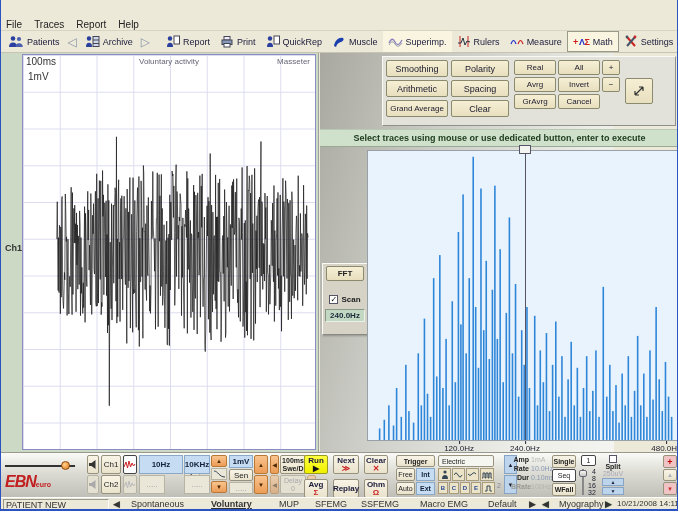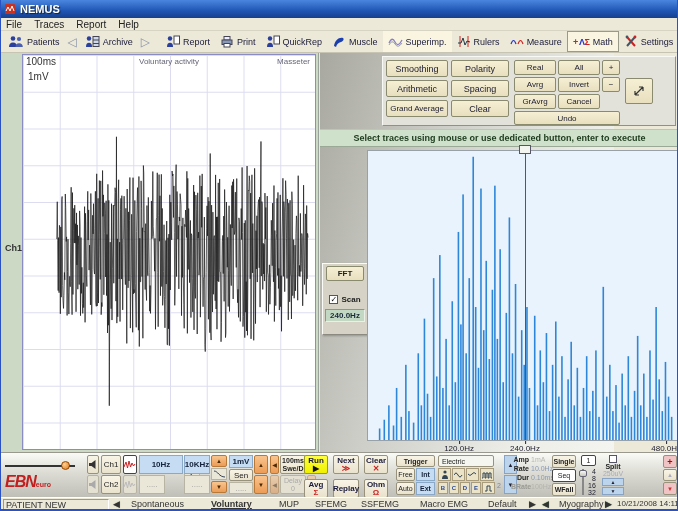--- a/index.html
+++ b/index.html
@@ -131,27 +131,20 @@
   .st-arrow { font-size:9px; line-height:11px; }
   .yellow { color:#e8cc00; text-shadow:0 0 1px #886; }
   .green { color:#22aa22; text-shadow:0 0 1px #262; }
   #bottom-edge { position:absolute; left:0; bottom:0; width:100%; height:2px; background:#2a52c0; }
 </style>
 </head>
 <body>
 
 <div id="screen">
 
-  <div id="titlebar">
-    <svg width="12" height="12">
-        <rect x="1" y="1" width="10" height="10" rx="1" fill="#c83020"></rect>
-        <path d="M2 8 L4 4 6 8 8 3 10 8" stroke="#fff" fill="none" stroke-width="1"></path>
-      </svg>
-    <span class="ttl">NEMUS</span>
-  </div>
 
   <div id="menubar">
     <span class="menu-item">File</span>
     <span class="menu-item">Traces</span>
     <span class="menu-item">Report</span>
     <span class="menu-item">Help</span>
   </div>
 
   <div id="toolbar">
     <div class="tb-btn">
@@ -278,21 +271,20 @@
         <div class="m-grid-b">
           <div class="m-btn small">Real</div>
           <div class="m-btn small">All</div>
           <div class="m-btn small">+</div>
           <div class="m-btn small">Avrg</div>
           <div class="m-btn small">Invert</div>
           <div class="m-btn small">−</div>
           <div class="m-btn small">GrAvrg</div>
           <div class="m-btn small">Cancel</div>
           <div></div>
-          <div class="m-btn small" id="undo-btn">Undo</div>
         </div>
         <div class="m-btn" id="select-tool-btn">
           <svg width="14" height="14">
               <path d="M3 11 L11 3 M11 3 h-4 M11 3 v4 M3 11 h4 M3 11 v-4" stroke="#333" fill="none" stroke-width="1.2"></path>
             </svg>
         </div>
       </div>
 
       <div id="message-bar">
         <span>Select traces using mouse or use dedicated button, enter to execute</span>

